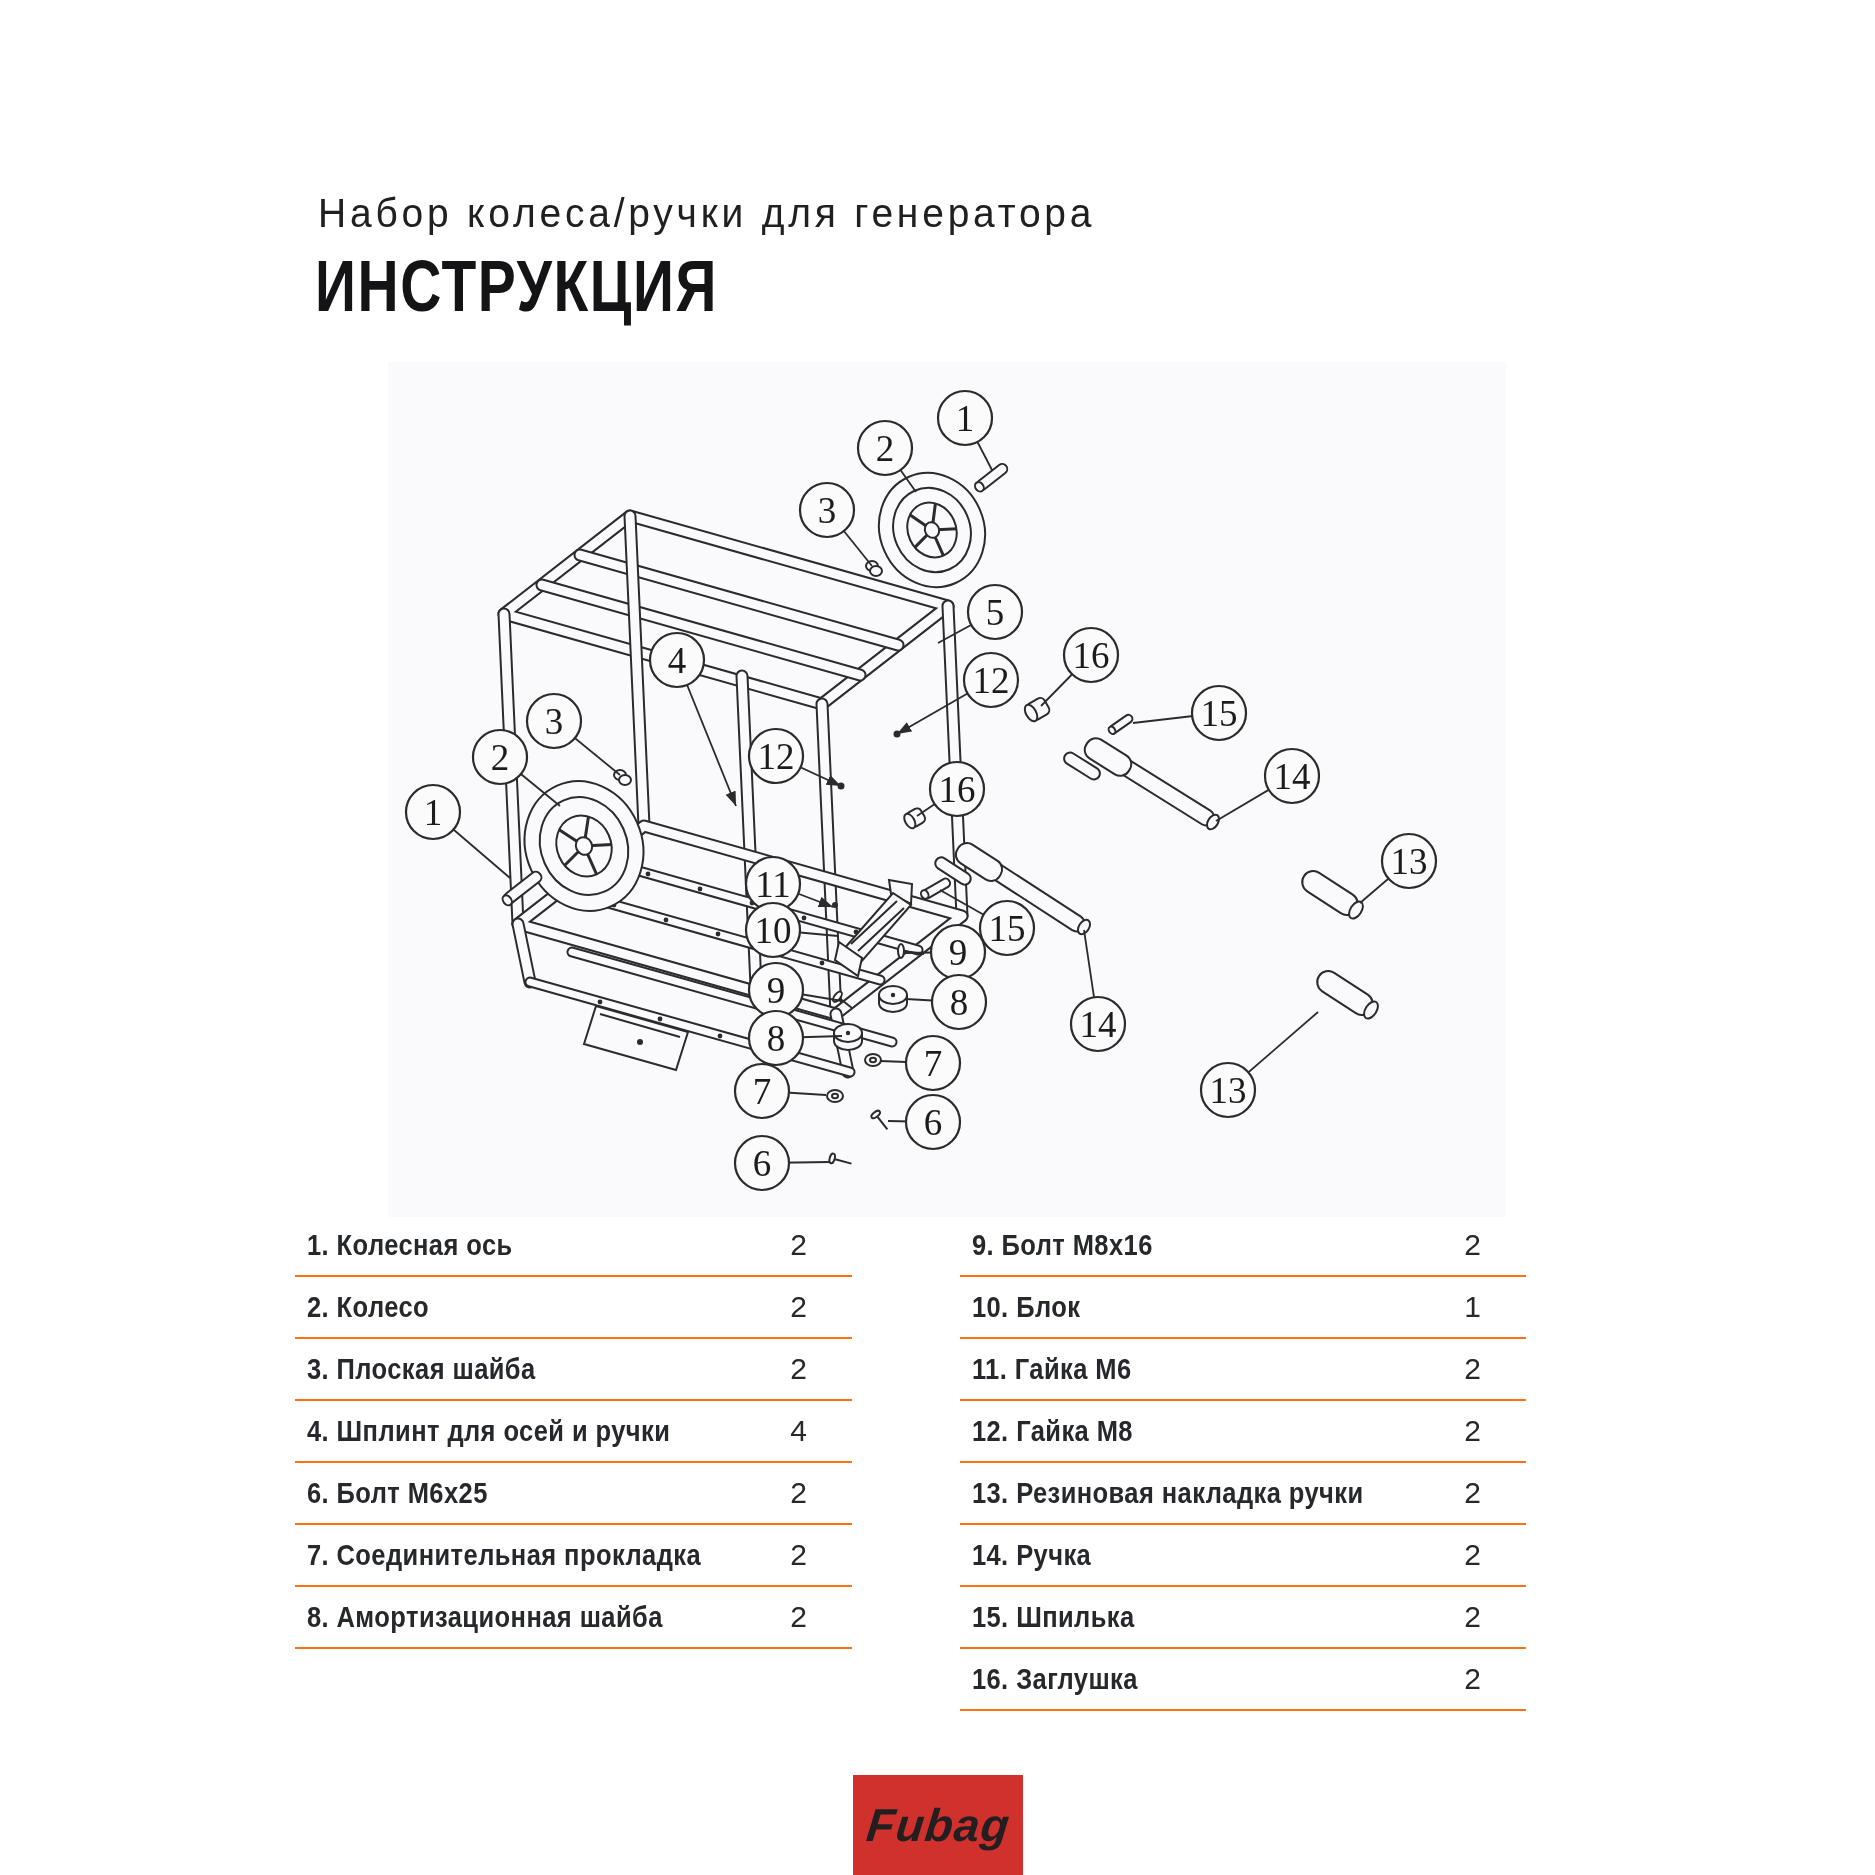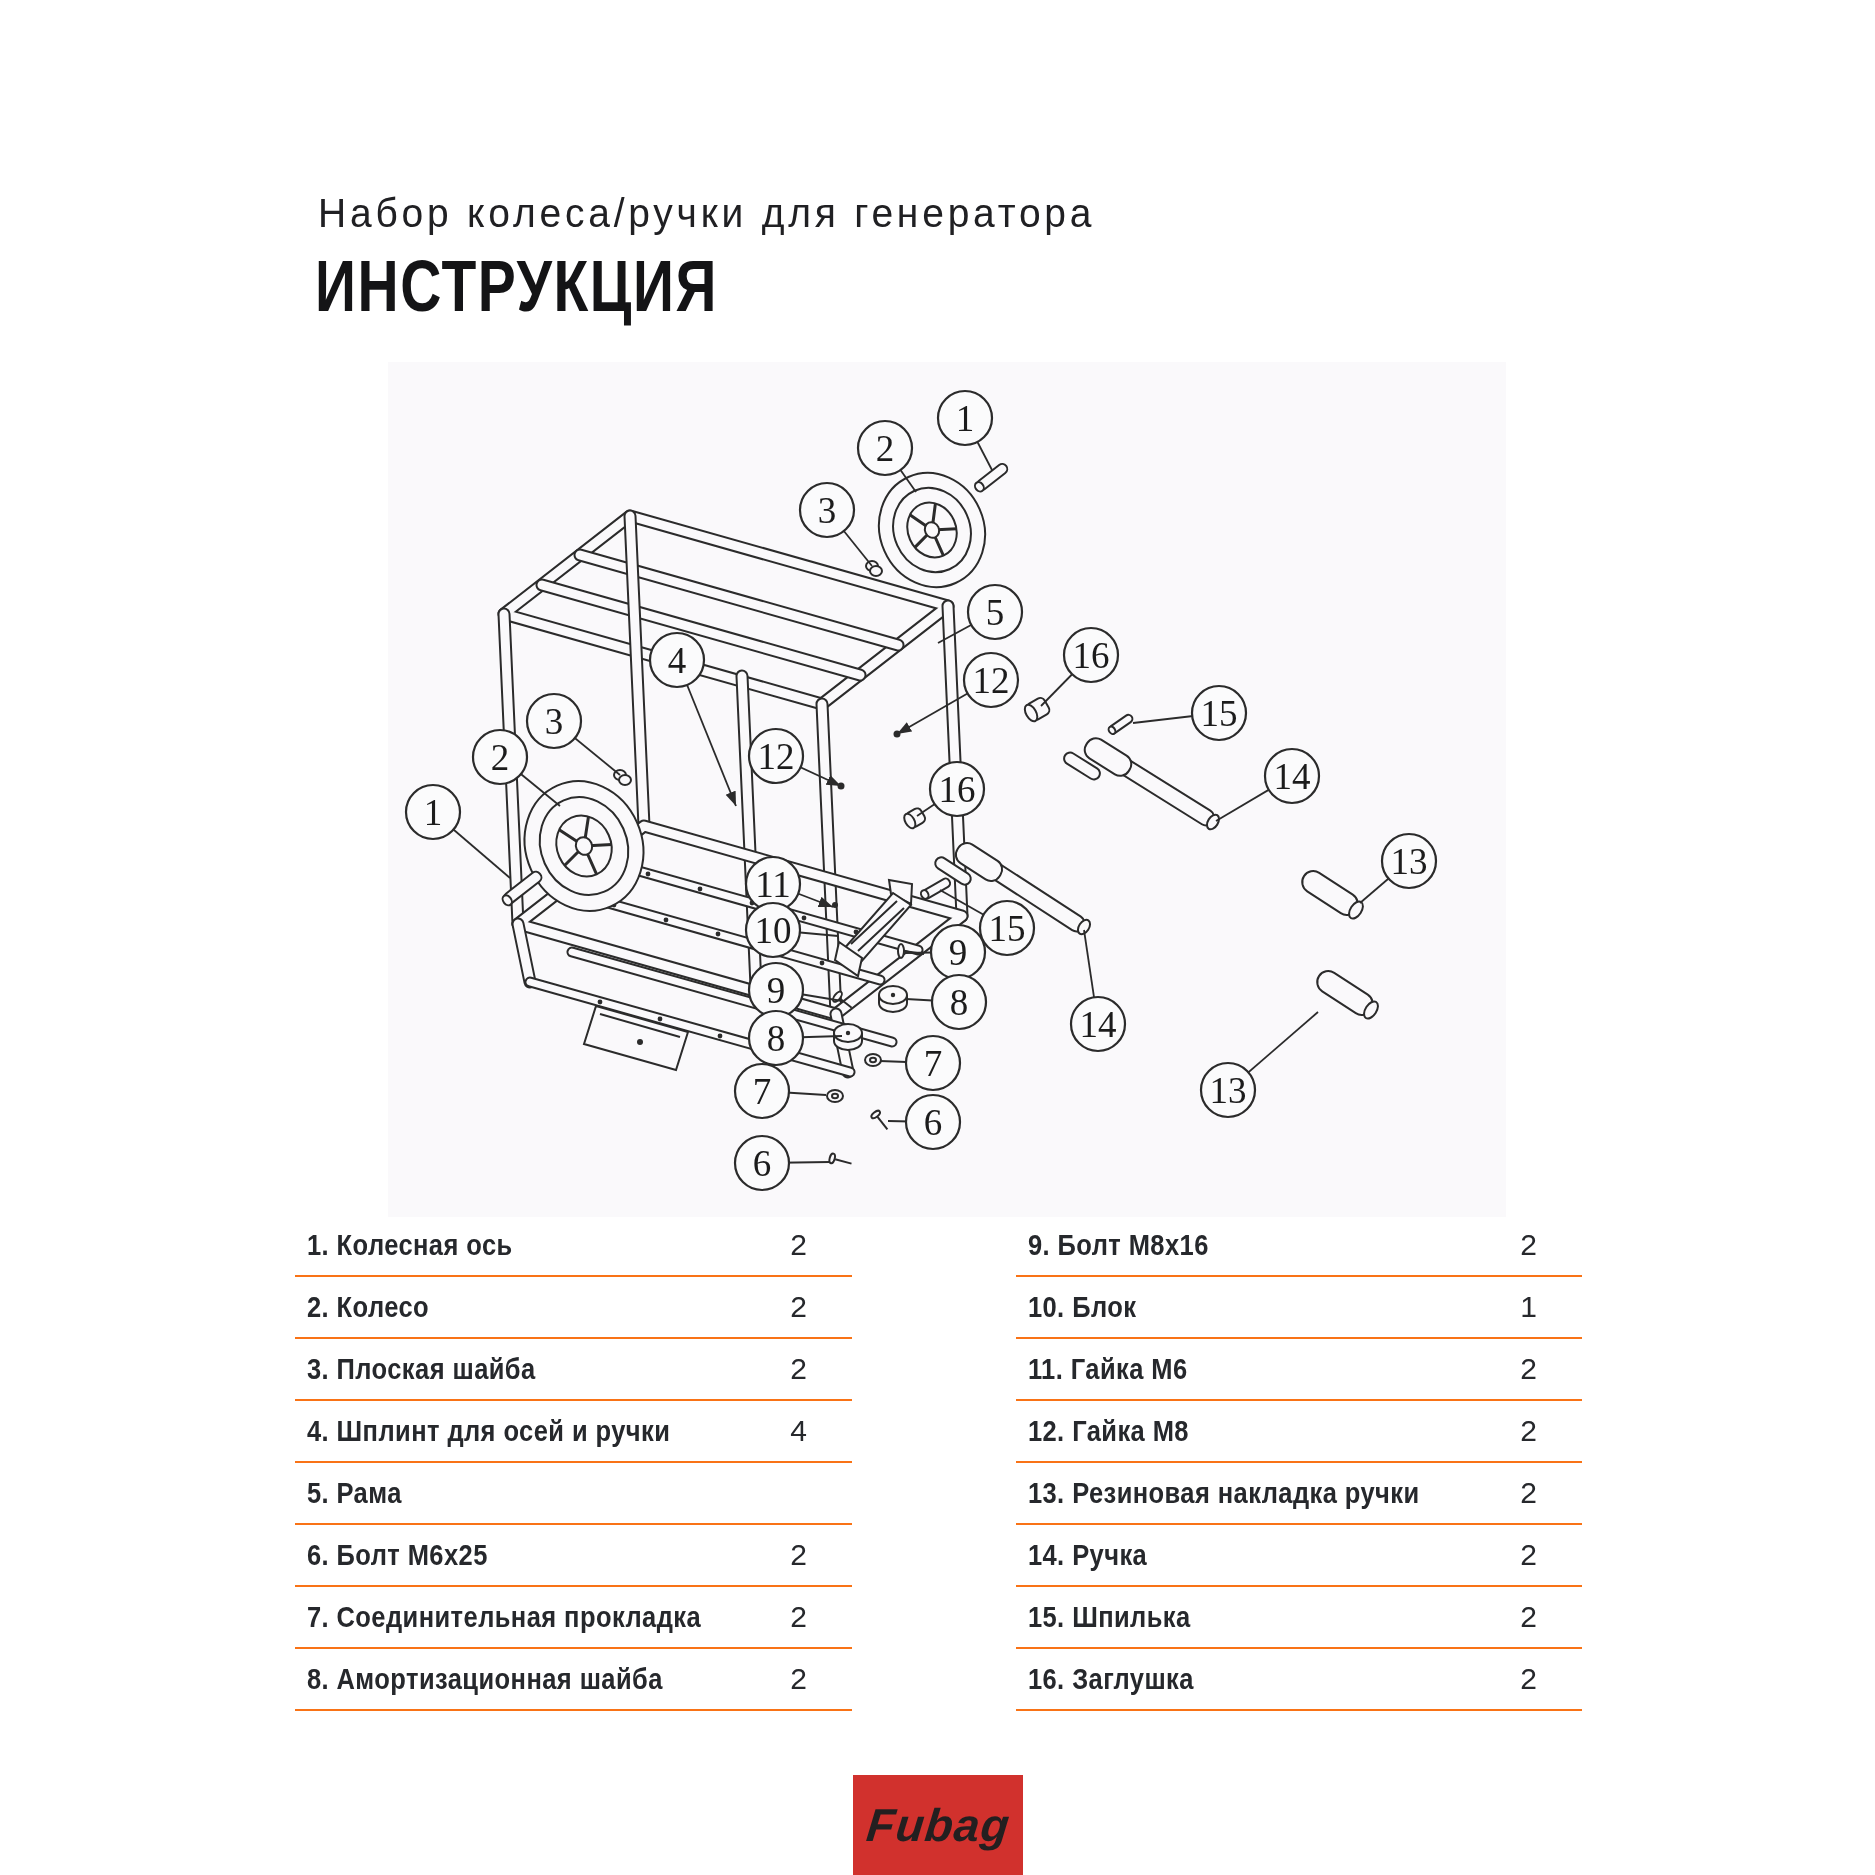--- a/index.html
+++ b/index.html
@@ -402,37 +402,33 @@
       </div>
       <div class="trow">
         <span class="tname">3. Плоская шайба</span>
         <span class="tqty">2</span>
       </div>
       <div class="trow">
         <span class="tname">4. Шплинт для осей и ручки</span>
         <span class="tqty">4</span>
       </div>
       <div class="trow">
-        <span class="tname">5. Рама</span>
-        <span class="tqty"></span>
-      </div>
-      <div class="trow">
         <span class="tname">6. Болт М6х25</span>
         <span class="tqty">2</span>
       </div>
       <div class="trow">
         <span class="tname">7. Соединительная прокладка</span>
         <span class="tqty">2</span>
       </div>
       <div class="trow">
         <span class="tname">8. Амортизационная шайба</span>
         <span class="tqty">2</span>
       </div>
     </div>
-  <div class="table-col" style="left:1016px;width:566px;">
+  <div class="table-col" style="left:960px;width:566px;">
       <div class="trow">
         <span class="tname">9. Болт М8х16</span>
         <span class="tqty">2</span>
       </div>
       <div class="trow">
         <span class="tname">10. Блок</span>
         <span class="tqty">1</span>
       </div>
       <div class="trow">
         <span class="tname">11. Гайка М6</span>

